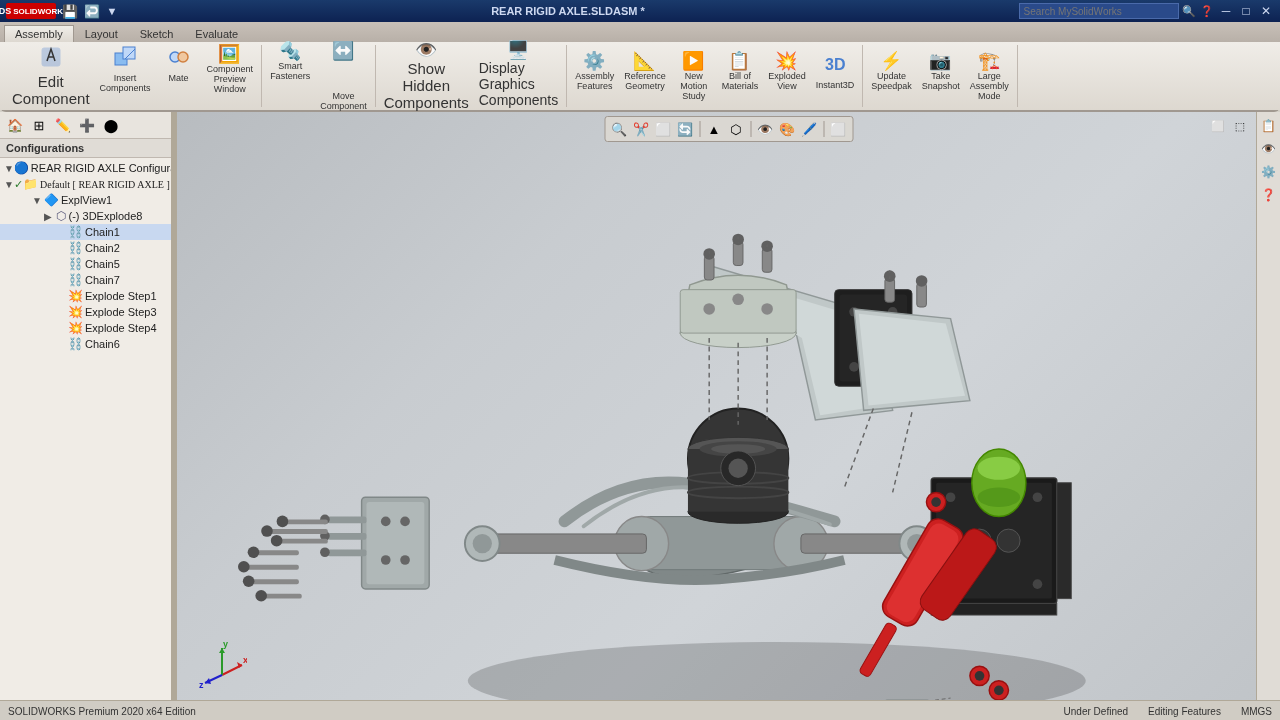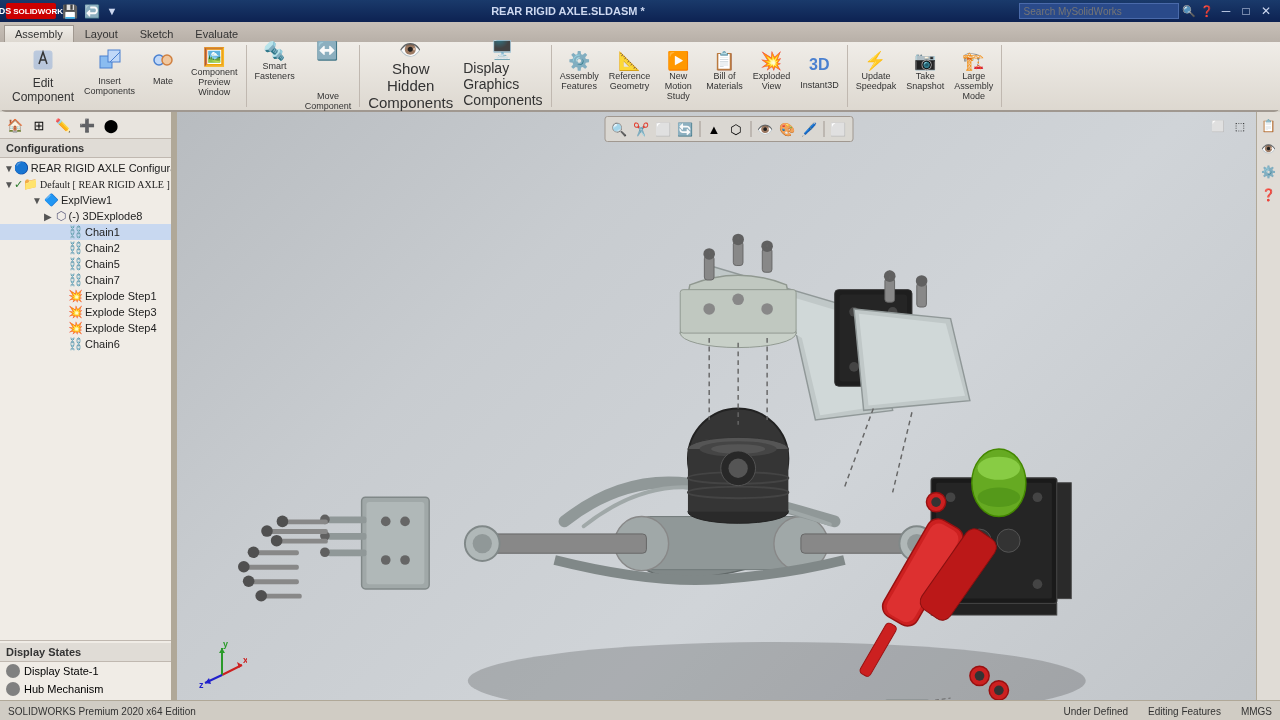--- a/index.html
+++ b/index.html
@@ -191,21 +191,21 @@
     <div class="ribbon-group">
       <div class="ribbon-group-items">
         <div class="ribbon-btn">
           <span class="icon">
             <svg width="24" height="24" viewBox="0 0 24 24" fill="none" xmlns="http://www.w3.org/2000/svg">
               <rect x="3" y="3" width="18" height="18" rx="2" fill="#4a80d0" opacity="0.3" stroke="#4a80d0"></rect>
               <path d="M8 16L12 4L16 16" stroke="#333" stroke-width="1.5"></path>
               <line x1="9.5" y1="12" x2="14.5" y2="12" stroke="#333" stroke-width="1.5"></line>
             </svg>
           </span>
-          <span style="font-size:12px; text-align:center;">Edit<br>Component</span>
+          <span style="font-size:15px; text-align:center;">Edit<br>Component</span>
         </div>
         <div class="ribbon-btn">
           <span class="icon">
             <svg width="24" height="24" viewBox="0 0 24 24">
               <rect x="2" y="8" width="12" height="12" fill="#8abcf0" stroke="#4a80d0"></rect>
               <rect x="10" y="2" width="12" height="12" fill="#c0d8f8" stroke="#4a80d0"></rect>
               <line x1="12" y1="14" x2="22" y2="4" stroke="#4a80d0" stroke-width="1"></line>
             </svg>
           </span>
           <span style="font-size:9px; text-align:center;">Insert<br>Components</span>
@@ -400,31 +400,20 @@
 
       <div class="tree-item">
         <span class="indent" style="width:52px;"></span>
         <span class="expander" style="width:12px;"></span>
         <span class="tree-icon chain-icon">⛓️</span>
         <span class="tree-label">Chain6</span>
       </div>
 
     </div>
 
-    <div id="display-states">
-      <div id="display-states-heading">Display States</div>
-      <div class="display-state-item">
-        <span class="ds-icon" style="background:#808080;"></span>
-        <span>Display State-1</span>
-      </div>
-      <div class="display-state-item">
-        <span class="ds-icon" style="background:#808080;"></span>
-        <span>Hub Mechanism</span>
-      </div>
-    </div>
 
   </div>
 
   <div id="resize-handle"></div>
 
   <div id="viewport">
 
     <div id="viewport-toolbar">
       <div class="vp-btn" title="Zoom">🔍</div>
       <div class="vp-btn" title="Select">✂️</div>

